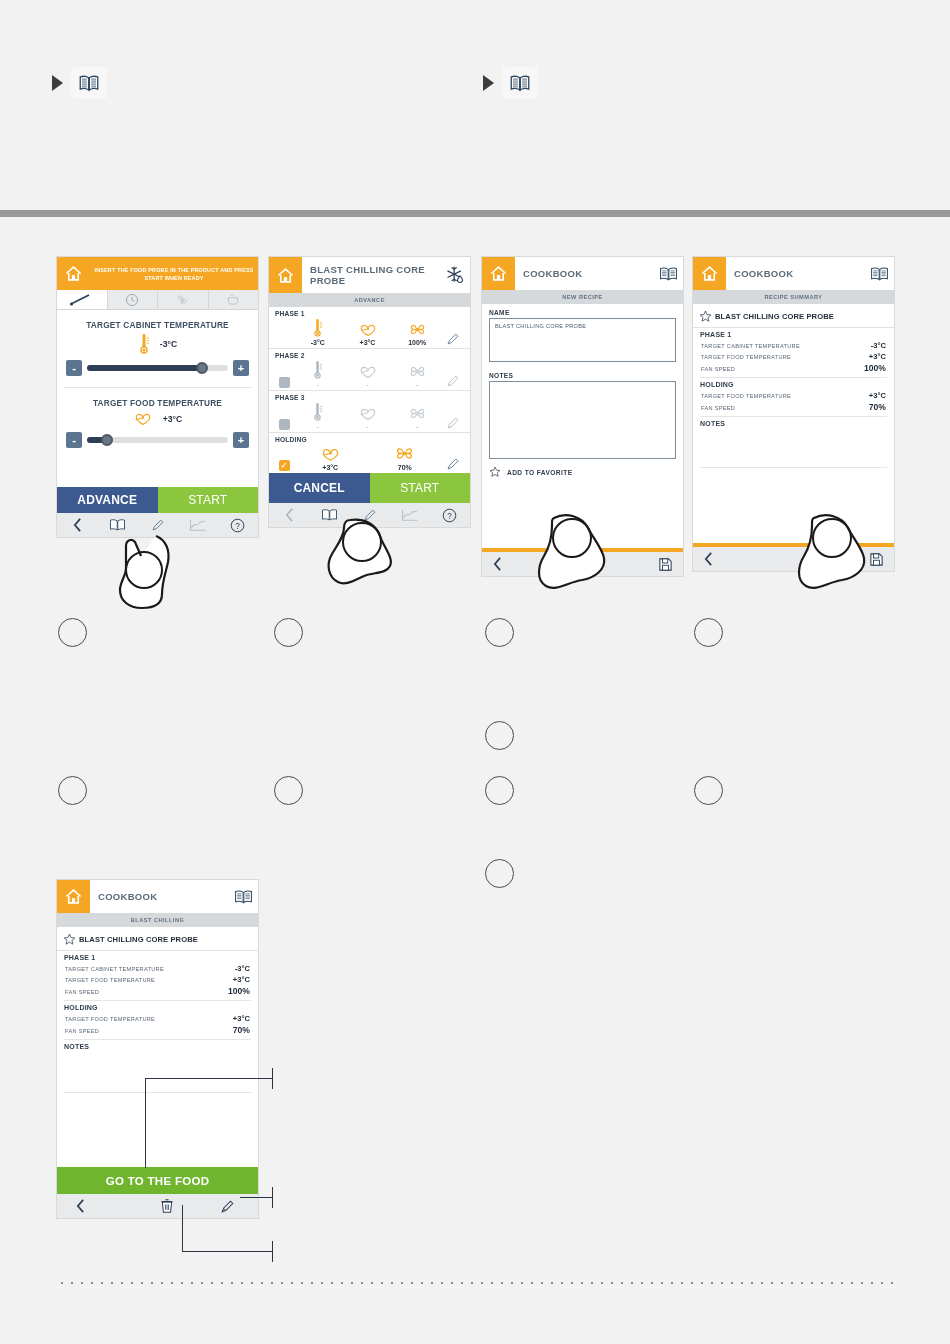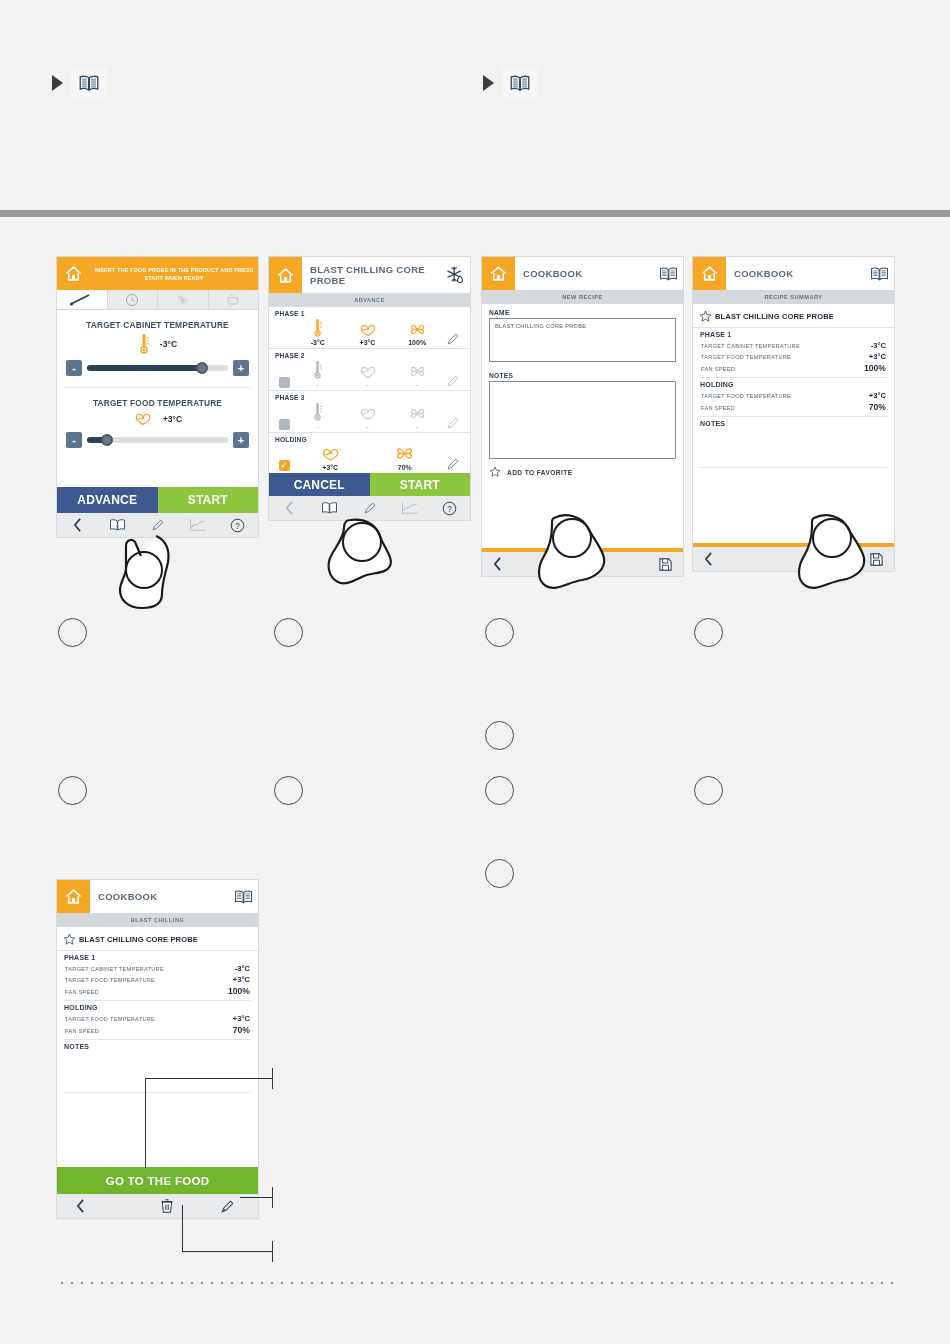--- a/index.html
+++ b/index.html
@@ -58,21 +58,21 @@
     font-size:11px; display:flex; align-items:center; justify-content:center;
     font-weight:bold; line-height:1;
   }
   .track { flex:1; height:6px; background:#dcdfe2; border-radius:3px; position:relative; }
   .track .fill { position:absolute; left:0; top:0; height:6px; background:#2d3f55; border-radius:3px; }
   .track .knob { position:absolute; top:-3px; width:12px; height:12px; border-radius:50%; background:#6a7683; border:2px solid #4c5864; }
   .hr-soft { height:1px; background:#e3e5e7; margin:9px 7px 0; }
 
   .actrow { display:flex; height:26px; }
   .act-blue { flex:1; background:#3c5a8f; color:#fff; font-size:12px; font-weight:bold; display:flex; align-items:center; justify-content:center; letter-spacing:.2px;}
-  .act-green { flex:1; background:#8cc63e; color:#fff; font-size:12px; font-weight:bold; display:flex; align-items:center; justify-content:center; letter-spacing:.2px;}
+  .act-green { flex:1; background:#8cc63e; color:#fff; font-size:12px; font-weight:normal; display:flex; align-items:center; justify-content:center; letter-spacing:.2px;}
   .act-green-full { background:#6fb52e; color:#fff; font-size:11.5px; font-weight:bold; height:27px; display:flex; align-items:center; justify-content:center; letter-spacing:.3px;}
   .navbar { height:24px; background:#e9eaec; display:flex; align-items:center; }
   .navbar .ni { flex:1; display:flex; align-items:center; justify-content:center; }
 
   
   .phase { border-bottom:1px solid #e0e2e4; padding:3px 6px 2px; }
   .phase-t { color:#2f3d4c; font-size:6.6px; font-weight:bold; letter-spacing:.2px; }
   .phase-ic { display:flex; align-items:flex-end; gap:0; margin-top:1px; }
   .pcell { flex:1; display:flex; flex-direction:column; align-items:center; }
   .pcell .v { font-size:7px; font-weight:bold; color:#28313c; margin-top:1px; }
@@ -463,21 +463,21 @@
         </div>
         <div class="pcell" style="flex:0 0 22px;">
           <svg width="14" height="14" viewBox="0 0 20 20">
             <path d="M3 17 L5 12 L14 3 L17 6 L8 15 Z" fill="none" stroke="#5b7590" stroke-width="1.3"></path>
           </svg>
         </div>
       </div>
     </div>
   </div>
 
-  <div class="actrow" style="height:23px;">
+  <div class="actrow" style="height:30px;">
     <div class="act-blue">CANCEL</div>
     <div class="act-green">START</div>
   </div>
 
   <div class="navbar">
     <div class="ni">
       <svg width="11" height="14" viewBox="0 0 12 16">
         <path d="M9 1 L3 8 L9 15" fill="none" stroke="#aeb7bf" stroke-width="2"></path>
       </svg>
     </div>

